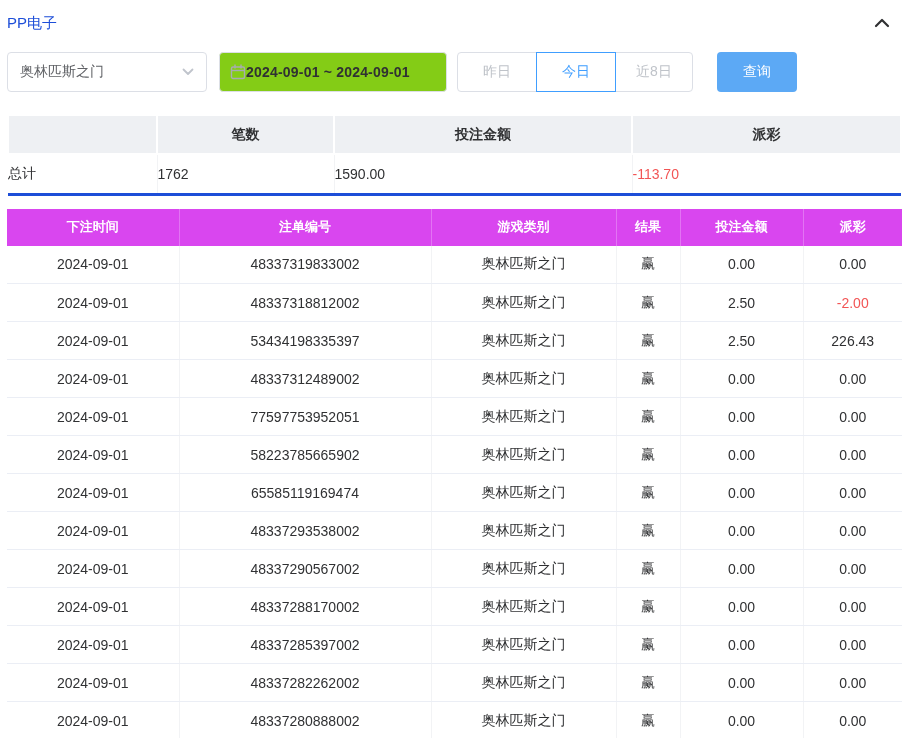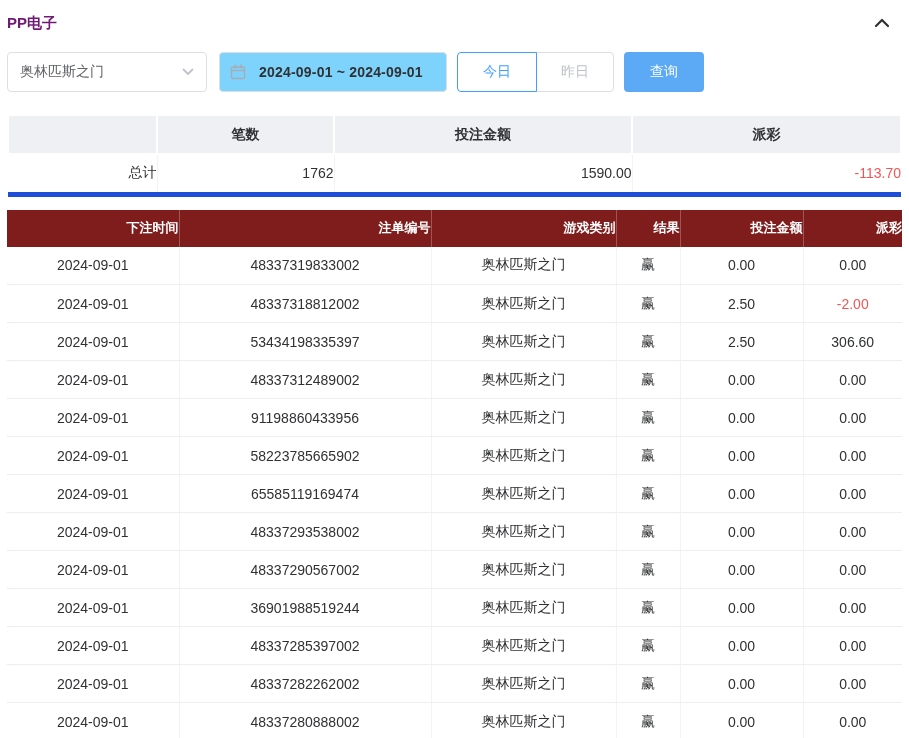--- a/index.html
+++ b/index.html
@@ -7,68 +7,68 @@
   body {
     width:909px; height:738px;
     font-family:"Liberation Sans","DejaVu Sans",sans-serif;
     color:#303133; font-size:14px;
     overflow:hidden;
   }
   .page { padding:8px 7px 0 7px; }
 
   
   .panel-header { display:flex; align-items:center; justify-content:space-between; height:30px; }
-  .panel-title { font-size:15px; font-weight:bold; color:#701a75; }
+  .panel-title { font-size:15px; font-weight:normal; color:#1d4ed8; }
   .collapse-btn { width:28px; height:28px; border:none; background:transparent; cursor:pointer;
                   display:flex; align-items:center; justify-content:center; margin-right:6px; }
 
   
   .filter-row { display:flex; align-items:center; margin-top:14px; }
   .select {
     width:200px; height:40px; border:1px solid #dcdfe6; border-radius:4px;
     display:flex; align-items:center; justify-content:space-between;
     padding:0 12px; color:#606266; background:#fff; cursor:pointer;
   }
   .date-picker {
     width:228px; height:40px; border:1px solid #dcdfe6; border-radius:4px;
-    display:flex; align-items:center; gap:13px; padding:0 10px;
-    margin-left:12px; background:#7dd3fc; cursor:pointer;
+    display:flex; align-items:center; gap:0; padding:0 10px;
+    margin-left:12px; background:#84cc16; cursor:pointer;
   }
   .date-text { color:#303133; font-weight:600; letter-spacing:0.2px; }
   .btn-group { display:flex; margin-left:10px; }
   .qbtn {
     width:80px; height:40px; background:#fff; border:1px solid #dcdfe6;
     font-size:14px; color:#bfc3c9; cursor:pointer; margin-left:-1px;
     font-family:inherit;
   }
   .qbtn:first-child { border-radius:4px 0 0 4px; margin-left:0; }
   .qbtn:last-child { border-radius:0 4px 4px 0; width:78px; }
   .qbtn.active { color:#409eff; border-color:#409eff; position:relative; z-index:1; }
   .search-btn {
-    width:80px; height:40px; margin-left:10px; border:none; border-radius:4px;
+    width:80px; height:40px; margin-left:24px; border:none; border-radius:4px;
     background:#5ca9f5; color:#fff; font-size:14px; cursor:pointer; font-family:inherit;
   }
 
   
   .summary-table { width:100%; border-collapse:collapse; margin-top:22px; table-layout:fixed; }
   .summary-table th {
     background:#eef0f3; height:39px; font-weight:bold; font-size:14px; color:#303133;
     border:2px solid #fff; text-align:center;
   }
   .summary-table td {
-    height:40px; text-align:right; color:#303133;
-    border-bottom:5px solid #1d4ed8; border-right:1px solid #f2f3f5;
+    height:40px; text-align:left; color:#303133;
+    border-bottom:3px solid #1d4ed8; border-right:1px solid #f2f3f5;
   }
   .summary-table td:last-child { border-right:none; }
 
   
   .records-table { width:100%; border-collapse:collapse; margin-top:13px; table-layout:fixed; }
   .records-table thead th {
-    background:#7f1d1d; color:#fff; height:37px; font-size:13px; font-weight:bold;
-    text-align:right; border-right:1px solid rgba(255,255,255,0.25);
+    background:#d946ef; color:#fff; height:37px; font-size:13px; font-weight:bold;
+    text-align:center; border-right:1px solid rgba(255,255,255,0.25);
   }
   .records-table thead th:last-child { border-right:none; }
   .records-table tbody td {
     height:38px; text-align:center; color:#303133;
     border-bottom:1px solid #ebeef5; border-right:1px solid #f2f3f5;
   }
   .records-table tbody td:last-child { border-right:none; }
 
   .money.neg { color:#f25555; }
   svg { display:block; }
@@ -106,22 +106,23 @@
           <rect x="1.5" y="3" width="13" height="11.5" rx="1.5" fill="none" stroke="#a8abb2" stroke-width="1.4"></rect>
           <line x1="1.5" y1="6.5" x2="14.5" y2="6.5" stroke="#a8abb2" stroke-width="1.4"></line>
           <line x1="5" y1="1" x2="5" y2="4" stroke="#a8abb2" stroke-width="1.4" stroke-linecap="round"></line>
           <line x1="11" y1="1" x2="11" y2="4" stroke="#a8abb2" stroke-width="1.4" stroke-linecap="round"></line>
         </svg>
       </span>
       <span class="date-text">2024-09-01 ~ 2024-09-01</span>
     </div>
 
     <div class="btn-group">
+      <button class="qbtn">昨日</button>
       <button class="qbtn active">今日</button>
-      <button class="qbtn">昨日</button>
+      <button class="qbtn">近8日</button>
     </div>
 
     <button class="search-btn">查询</button>
   </div>
 
   <table class="summary-table">
     <colgroup>
         <col style="width:149px">
         <col style="width:177px">
         <col style="width:298px">
@@ -180,33 +181,33 @@
       <td>赢</td>
       <td class="money">2.50</td>
       <td class="money neg">-2.00</td>
     </tr>
         <tr>
       <td>2024-09-01</td>
       <td>53434198335397</td>
       <td>奥林匹斯之门</td>
       <td>赢</td>
       <td class="money">2.50</td>
-      <td class="money">306.60</td>
+      <td class="money">226.43</td>
     </tr>
         <tr>
       <td>2024-09-01</td>
       <td>48337312489002</td>
       <td>奥林匹斯之门</td>
       <td>赢</td>
       <td class="money">0.00</td>
       <td class="money">0.00</td>
     </tr>
         <tr>
       <td>2024-09-01</td>
-      <td>91198860433956</td>
+      <td>77597753952051</td>
       <td>奥林匹斯之门</td>
       <td>赢</td>
       <td class="money">0.00</td>
       <td class="money">0.00</td>
     </tr>
         <tr>
       <td>2024-09-01</td>
       <td>58223785665902</td>
       <td>奥林匹斯之门</td>
       <td>赢</td>
@@ -232,21 +233,21 @@
         <tr>
       <td>2024-09-01</td>
       <td>48337290567002</td>
       <td>奥林匹斯之门</td>
       <td>赢</td>
       <td class="money">0.00</td>
       <td class="money">0.00</td>
     </tr>
         <tr>
       <td>2024-09-01</td>
-      <td>36901988519244</td>
+      <td>48337288170002</td>
       <td>奥林匹斯之门</td>
       <td>赢</td>
       <td class="money">0.00</td>
       <td class="money">0.00</td>
     </tr>
         <tr>
       <td>2024-09-01</td>
       <td>48337285397002</td>
       <td>奥林匹斯之门</td>
       <td>赢</td>

